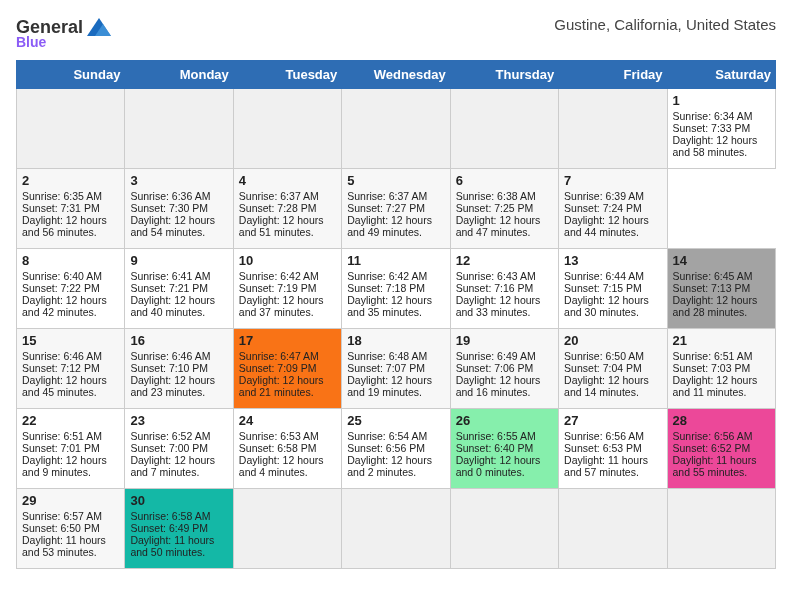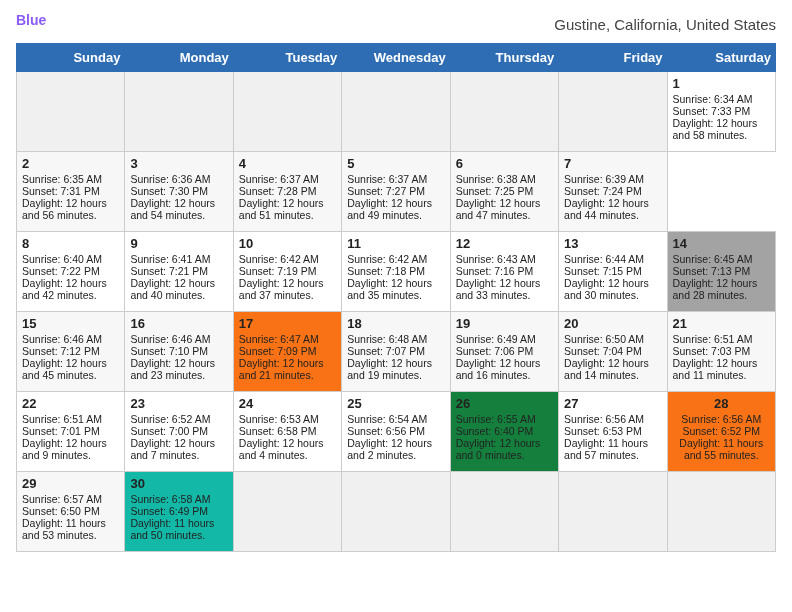--- a/index.html
+++ b/index.html
@@ -77,20 +77,27 @@
     }
     .empty-cell {
       background: #f0f0f0 !important;
     }
   </style>
 </head>
 <body>
 
 <div class="header">
   <div class="logo">
+    <div class="logo-text">
+      <span style="font-size:18px;font-weight:bold;color:#333;">General</span>
+      <svg class="logo-icon" viewBox="0 0 28 22" xmlns="http://www.w3.org/2000/svg">
+        <polygon points="14,2 26,20 2,20" fill="#1a6bbf"></polygon>
+        <polygon points="18,8 26,20 10,20" fill="#4a9de0" opacity="0.7"></polygon>
+      </svg>
+    </div>
     <span style="font-size:14px;font-weight:bold;color:#8b5cf6;margin-top:-4px;">Blue</span>
   </div>
   <div class="title-section">
     <div class="location">Gustine, California, United States</div>
   </div>
 </div>
 
 <table class="calendar-table">
   <thead>
     <tr id="header-row">
@@ -137,23 +144,23 @@
         <td style="background: rgb(247, 247, 247);"><span class="day-num">18</span><span>Sunrise: 6:48 AM</span><br><span>Sunset: 7:07 PM</span><br><span>Daylight: 12 hours</span><br><span>and 19 minutes.</span></td>
         <td style="background: rgb(247, 247, 247);"><span class="day-num">19</span><span>Sunrise: 6:49 AM</span><br><span>Sunset: 7:06 PM</span><br><span>Daylight: 12 hours</span><br><span>and 16 minutes.</span></td>
         <td style="background: rgb(247, 247, 247);"><span class="day-num">20</span><span>Sunrise: 6:50 AM</span><br><span>Sunset: 7:04 PM</span><br><span>Daylight: 12 hours</span><br><span>and 14 minutes.</span></td>
         <td style="background: rgb(247, 247, 247);"><span class="day-num">21</span><span>Sunrise: 6:51 AM</span><br><span>Sunset: 7:03 PM</span><br><span>Daylight: 12 hours</span><br><span>and 11 minutes.</span></td>
       </tr>
       <tr>
         <td style="background: rgb(255, 255, 255);"><span class="day-num">22</span><span>Sunrise: 6:51 AM</span><br><span>Sunset: 7:01 PM</span><br><span>Daylight: 12 hours</span><br><span>and 9 minutes.</span></td>
         <td style="background: rgb(255, 255, 255);"><span class="day-num">23</span><span>Sunrise: 6:52 AM</span><br><span>Sunset: 7:00 PM</span><br><span>Daylight: 12 hours</span><br><span>and 7 minutes.</span></td>
         <td style="background: rgb(255, 255, 255);"><span class="day-num">24</span><span>Sunrise: 6:53 AM</span><br><span>Sunset: 6:58 PM</span><br><span>Daylight: 12 hours</span><br><span>and 4 minutes.</span></td>
         <td style="background: rgb(255, 255, 255);"><span class="day-num">25</span><span>Sunrise: 6:54 AM</span><br><span>Sunset: 6:56 PM</span><br><span>Daylight: 12 hours</span><br><span>and 2 minutes.</span></td>
-        <td style="background: #15803d;"><span class="day-num">26</span><span>Sunrise: 6:55 AM</span><br><span>Sunset: 6:40 PM</span><br><span>Daylight: 12 hours</span><br><span>and 0 minutes.</span></td>
+        <td style="background: #86efac;"><span class="day-num">26</span><span>Sunrise: 6:55 AM</span><br><span>Sunset: 6:40 PM</span><br><span>Daylight: 12 hours</span><br><span>and 0 minutes.</span></td>
         <td style="background: rgb(255, 255, 255);"><span class="day-num">27</span><span>Sunrise: 6:56 AM</span><br><span>Sunset: 6:53 PM</span><br><span>Daylight: 11 hours</span><br><span>and 57 minutes.</span></td>
-        <td style="background: #f97316; text-align: center;"><span class="day-num">28</span><span>Sunrise: 6:56 AM</span><br><span>Sunset: 6:52 PM</span><br><span>Daylight: 11 hours</span><br><span>and 55 minutes.</span></td>
+        <td style="background: #ec4899;"><span class="day-num">28</span><span>Sunrise: 6:56 AM</span><br><span>Sunset: 6:52 PM</span><br><span>Daylight: 11 hours</span><br><span>and 55 minutes.</span></td>
       </tr>
       <tr>
         <td style="background: rgb(247, 247, 247);"><span class="day-num">29</span><span>Sunrise: 6:57 AM</span><br><span>Sunset: 6:50 PM</span><br><span>Daylight: 11 hours</span><br><span>and 53 minutes.</span></td>
         <td style="background: #14b8a6; margin-top: 6px;"><span class="day-num">30</span><span>Sunrise: 6:58 AM</span><br><span>Sunset: 6:49 PM</span><br><span>Daylight: 11 hours</span><br><span>and 50 minutes.</span></td>
         <td class="empty-cell" style="background: rgb(240, 240, 240);"></td>
         <td class="empty-cell" style="background: rgb(240, 240, 240);"></td>
         <td class="empty-cell" style="background: rgb(240, 240, 240);"></td>
         <td class="empty-cell" style="background: rgb(240, 240, 240);"></td>
         <td class="empty-cell" style="background: rgb(240, 240, 240);"></td>
       </tr>

